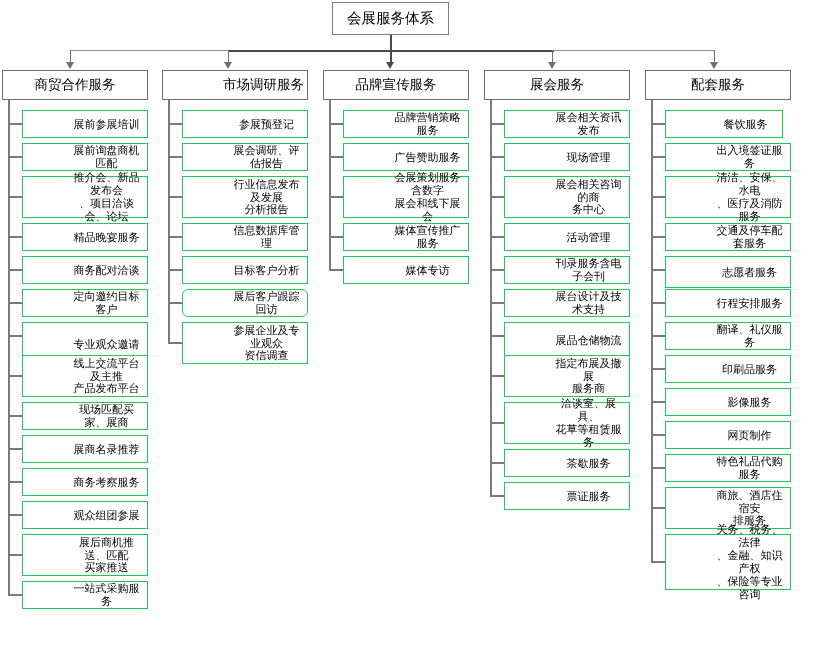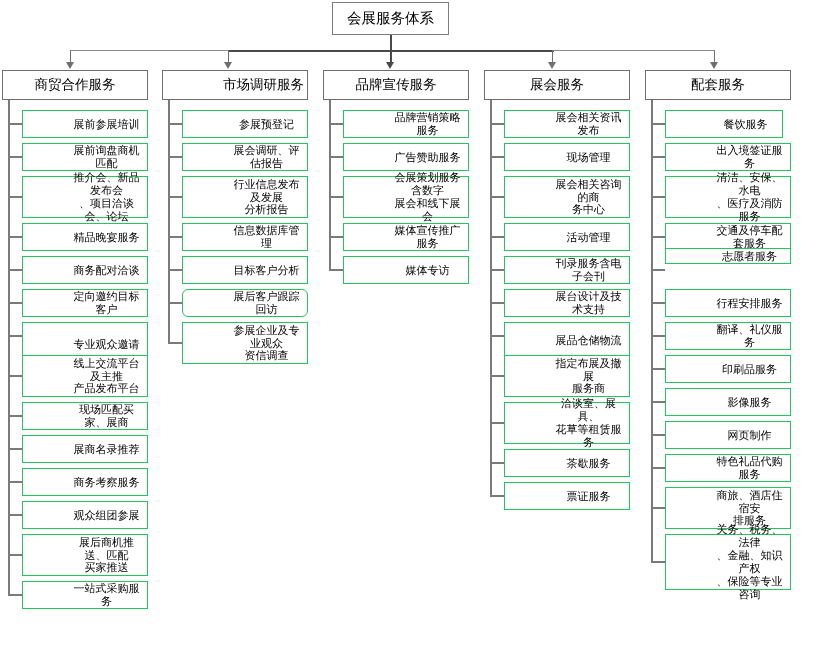--- a/index.html
+++ b/index.html
@@ -303,21 +303,21 @@
     <div class="stub" style="left: 651px; top: 156px; width: 14px;"></div>
     <div class="box leaf-box" style="left: 665px; top: 176px; width: 126px; height: 42px;">
       <span class="box-inner">清洁、安保、水电
 、医疗及消防服务</span>
     </div>
     <div class="stub" style="left: 651px; top: 196px; width: 14px;"></div>
     <div class="box leaf-box" style="left: 665px; top: 223px; width: 126px; height: 28px;">
       <span class="box-inner">交通及停车配套服务</span>
     </div>
     <div class="stub" style="left: 651px; top: 236px; width: 14px;"></div>
-    <div class="box leaf-box" style="left: 665px; top: 248px; width: 126px; height: 16px;">
+    <div class="box leaf-box" style="left: 665px; top: 256px; width: 126px; height: 32px;">
       <span class="box-inner">志愿者服务</span>
     </div>
     <div class="stub" style="left: 651px; top: 269px; width: 14px;"></div>
     <div class="box leaf-box" style="left: 665px; top: 289px; width: 126px; height: 28px;">
       <span class="box-inner">行程安排服务</span>
     </div>
     <div class="stub" style="left: 651px; top: 302px; width: 14px;"></div>
     <div class="box leaf-box" style="left: 665px; top: 322px; width: 126px; height: 28px; justify-content: flex-end;">
       <span class="box-inner">翻译、礼仪服务</span>
     </div>

